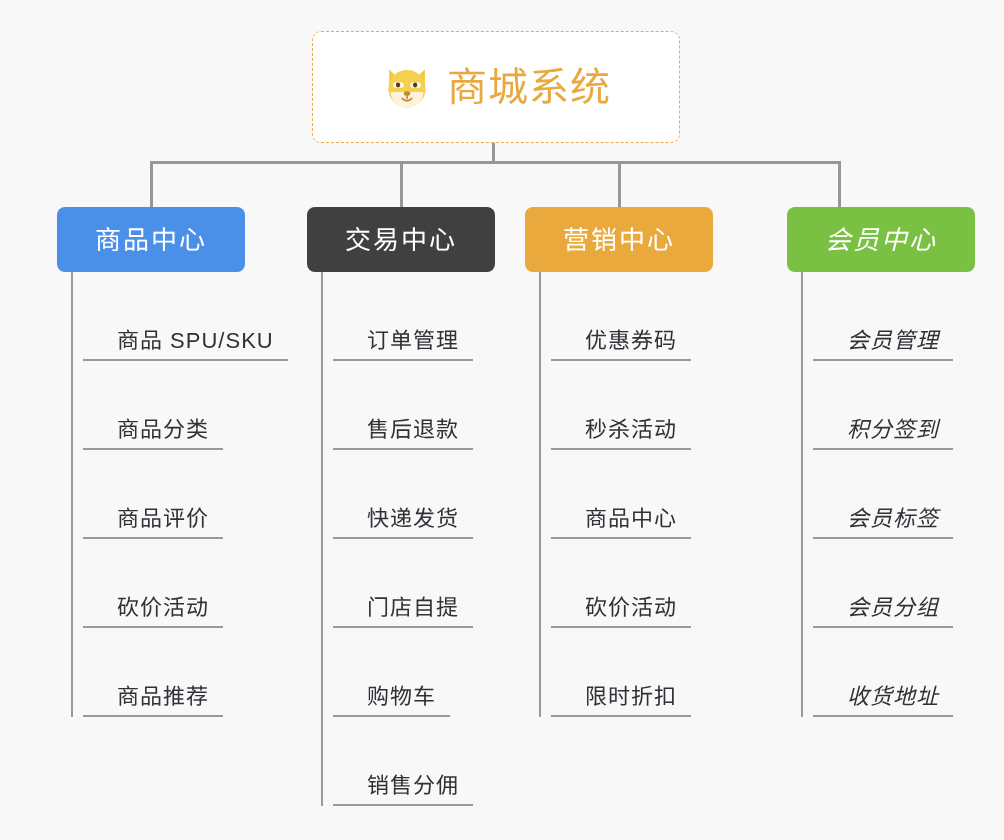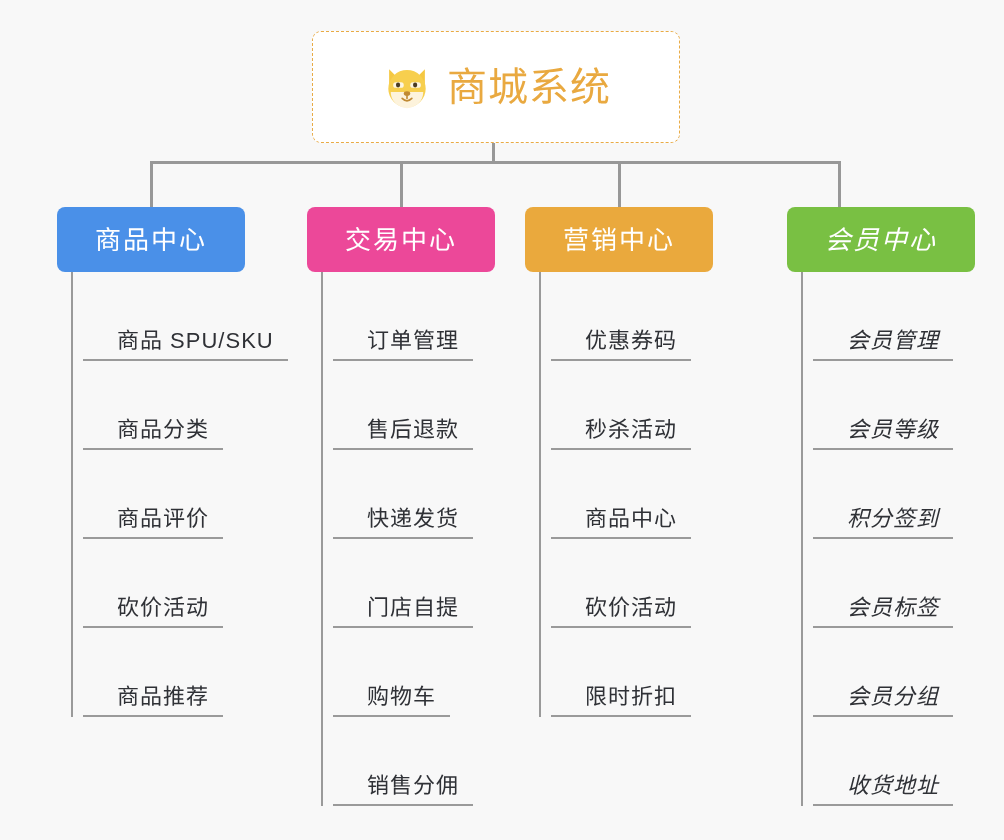--- a/index.html
+++ b/index.html
@@ -188,21 +188,21 @@
       <div class="item">
           <span class="item-label-wrap"><span class="item-label">砍价活动</span></span>
         </div>
       <div class="item">
           <span class="item-label-wrap"><span class="item-label">商品推荐</span></span>
         </div>
     </div>
   </div>
 
   <div class="column" style="left:307px;">
-    <div class="col-header" style="background: #ec4899;">
+    <div class="col-header" style="background: #404040;">
       <span>交易中心</span>
     </div>
     <div class="items" style="--spine: #989898;">
       <div class="item">
           <span class="item-label-wrap"><span class="item-label">订单管理</span></span>
         </div>
       <div class="item">
           <span class="item-label-wrap"><span class="item-label">售后退款</span></span>
         </div>
       <div class="item">
@@ -245,23 +245,20 @@
 
   <div class="column" style="left:787px;font-style:italic;">
     <div class="col-header" style="background: rgb(121, 192, 67);">
       <span>会员中心</span>
     </div>
     <div class="items" style="--spine: #989898;">
       <div class="item">
           <span class="item-label-wrap"><span class="item-label">会员管理</span></span>
         </div>
       <div class="item">
-          <span class="item-label-wrap"><span class="item-label">会员等级</span></span>
-        </div>
-      <div class="item">
           <span class="item-label-wrap"><span class="item-label">积分签到</span></span>
         </div>
       <div class="item">
           <span class="item-label-wrap"><span class="item-label">会员标签</span></span>
         </div>
       <div class="item">
           <span class="item-label-wrap"><span class="item-label">会员分组</span></span>
         </div>
       <div class="item">
           <span class="item-label-wrap"><span class="item-label">收货地址</span></span>

